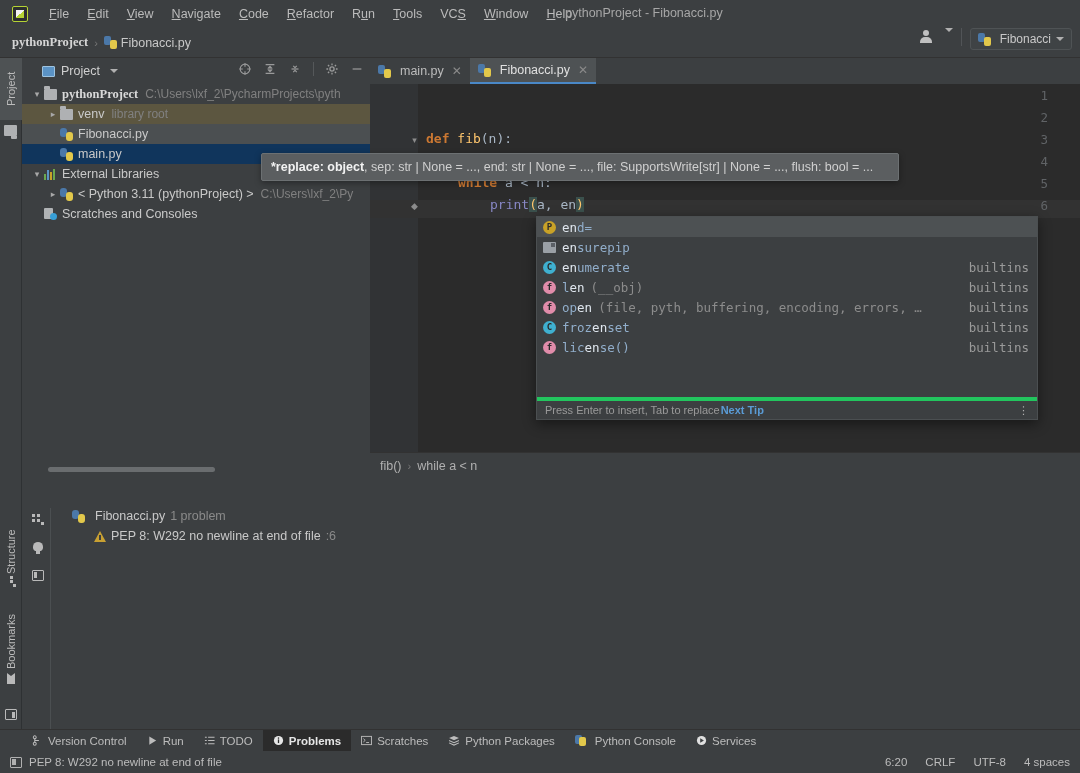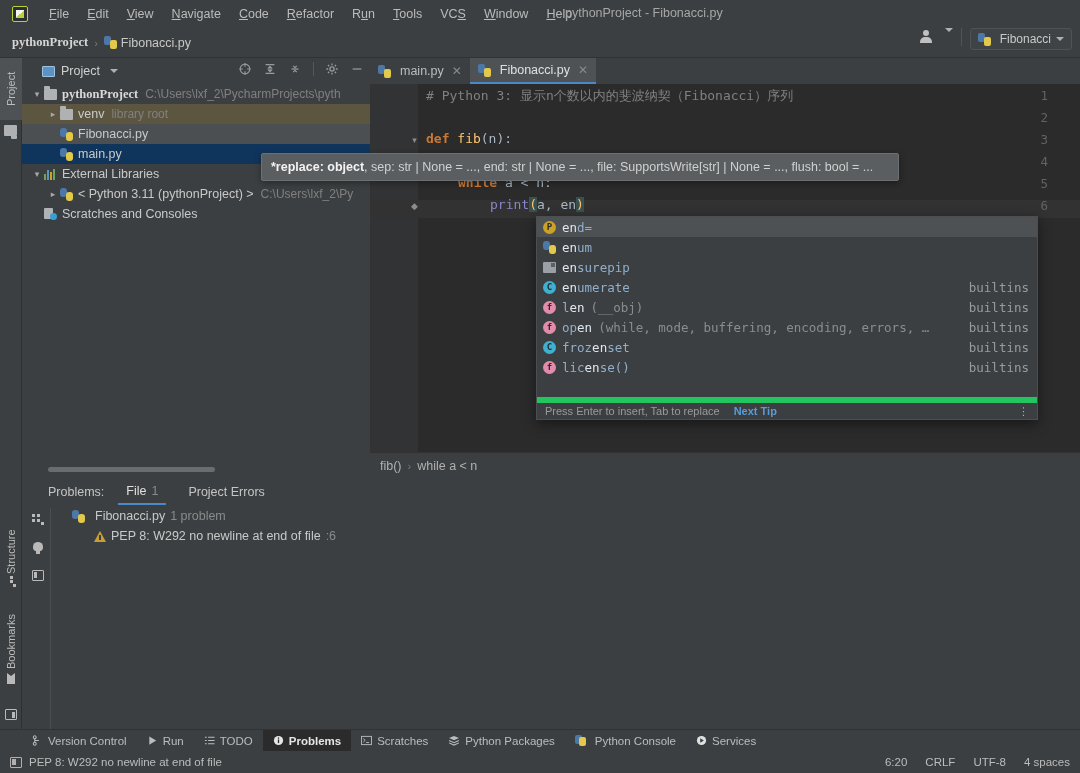--- a/index.html
+++ b/index.html
@@ -192,22 +192,22 @@
   .ic.mod {
     width:13px;height:11px;background:#9aa0a6;border-radius:1px;position:relative;border-radius:1px;
   }
   .ic.mod:after{content:"";position:absolute;right:1px;top:1px;width:4px;height:4px;background:#5b6066;}
   .ic.pyfile { width:13px;height:13px;position:relative;background:none; }
   .ic.pyfile:before,.ic.pyfile:after{content:"";position:absolute;width:7px;height:9px;border-radius:3px;}
   .ic.pyfile:before{background:#4b78a8;left:0;top:0;}
   .ic.pyfile:after{background:#e2c84b;right:0;bottom:0;}
   .cfooter {
     position:absolute; left:0; bottom:0; width:100%; height:22px;
-    background:#3c3f41; border-top:6px solid #22c55e;
-    display:flex; align-items:center; padding:0 8px; gap:14px;
+    background:#3c3f41; border-top:4px solid #22c55e;
+    display:flex; align-items:center; padding:0 8px; gap:1px;
     font-size:11px; color:#9a9a9a;
   }
   .cfooter a { color:#5a9bd5; text-decoration:none; font-weight:bold; }
   .dots { margin-left:auto; color:#b0b0b0; letter-spacing:0; font-size:11px; line-height:5px; }
 
   
   .problems { position:absolute; left:22px; top:478px; width:1058px; height:253px; background:#3c3f41; }
   .probhdr { height:28px; display:flex; align-items:center; padding-left:26px; gap:14px; font-size:12.5px; color:#c5c5c5; }
   .probtab { padding:4px 8px 5px; color:#c5c5c5; }
   .probtab.active { border-bottom:2px solid #4a88c7; color:#e0e0e0; }
@@ -419,21 +419,20 @@
       <div class="lnum" style="top:4px">1</div>
       <div class="lnum" style="top:26px">2</div>
       <div class="lnum" style="top:48px">3</div>
       <div class="lnum" style="top:70px">4</div>
       <div class="lnum" style="top:92px">5</div>
       <div class="lnum" style="top:114px">6</div>
 
       <div class="fold" style="top:52px">▾</div>
       <div class="fold" style="top:118px">◆</div>
 
-      <div class="codeline c-comment" style="top:3px"># Python 3: 显示n个数以内的斐波纳契（Fibonacci）序列</div>
       <div class="codeline" style="top:25px"></div>
       <div class="codeline" style="top:47px"><span class="c-kw">def</span> <span class="c-fn">fib</span>(n):</div>
       <div class="codeline" style="top:69px;padding-left:32px">a, b = <span style="color:#6897bb">0</span>, <span style="color:#6897bb">1</span></div>
       <div class="codeline" style="top:91px;padding-left:32px"><span class="c-kw">while</span> a &lt; n:</div>
       <div class="codeline" style="top:113px;padding-left:64px"><span class="c-call">print</span><span class="c-brk">(</span>a, en<span class="c-brk">)</span></div>
     </div>
 
     <div class="breadbar">
       <span>fib()</span>
       <span style="color:#777;font-size:11px">›</span>
@@ -447,44 +446,39 @@
 
   </div>
 
   <div class="cpopup">
     <div class="citem sel">
       <span class="ic p">P</span>
       <span class="nm"><em>en</em><span>d=</span></span>
       <span class="tail"></span>
     </div>
     <div class="citem">
-      <span class="ic pyfile"></span>
-      <span class="nm"><em>en</em><span>um</span></span>
-      <span class="tail"></span>
-    </div>
-    <div class="citem">
       <span class="ic mod"></span>
       <span class="nm"><em>en</em><span>surepip</span></span>
       <span class="tail"></span>
     </div>
     <div class="citem">
       <span class="ic c">C</span>
       <span class="nm"><em>en</em><span>umerate</span></span>
       <span class="tail">builtins</span>
     </div>
     <div class="citem">
       <span class="ic f">f</span>
       <span class="nm"><span>l</span><em>en</em></span>
         <span class="args">(__obj)</span>
       <span class="tail">builtins</span>
     </div>
     <div class="citem">
       <span class="ic f">f</span>
       <span class="nm"><span>op</span><em>en</em></span>
-        <span class="args">(while, mode, buffering, encoding, errors, …</span>
+        <span class="args">(file, pyth, buffering, encoding, errors, …</span>
       <span class="tail">builtins</span>
     </div>
     <div class="citem">
       <span class="ic c">C</span>
       <span class="nm"><span>froz</span><em>en</em><span>set</span></span>
       <span class="tail">builtins</span>
     </div>
     <div class="citem">
       <span class="ic f">f</span>
       <span class="nm"><span>lic</span><em>en</em><span>se()</span></span>
@@ -492,29 +486,20 @@
     </div>
 
     <div class="cfooter">
       <span>Press Enter to insert, Tab to replace</span>
       <a href="#">Next Tip</a>
       <span class="dots">⋮</span>
     </div>
   </div>
 
   <div class="problems">
-    <div class="probhdr">
-      <span>Problems:</span>
-      <span class="probtab active">
-        <span>File</span><span class="cnt">1</span>
-      </span>
-      <span class="probtab">
-        <span>Project Errors</span>
-      </span>
-    </div>
     <div class="verticaldiv"></div>
     <div class="probside">
       <span class="grp-ico">
           <i style="left:0;top:0"></i>
           <i style="left:5px;top:0"></i>
           <i style="left:0;top:5px"></i>
           <i style="left:5px;top:5px"></i>
           <i style="left:9px;top:8px"></i>
         </span>
       <span class="bulb-ico"></span>

